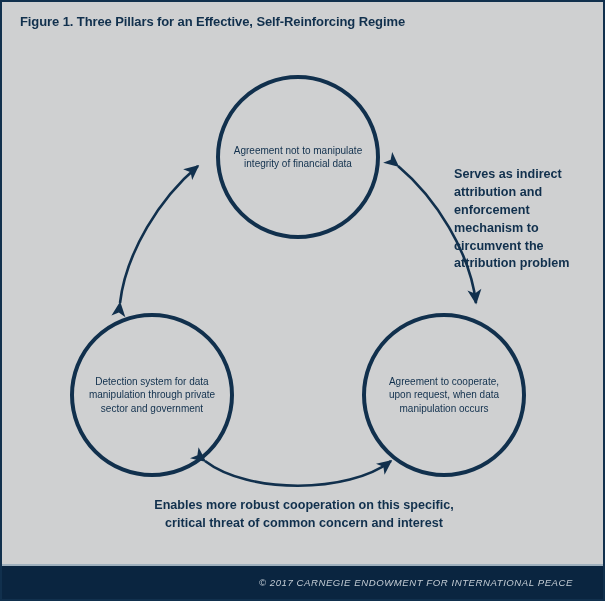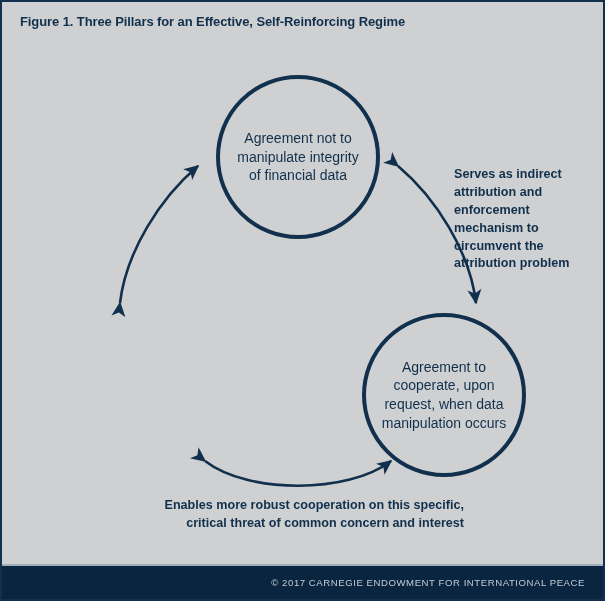--- a/index.html
+++ b/index.html
@@ -41,21 +41,21 @@
     position: absolute;
     border-radius: 50%;
     border: 4px solid #11304d;
     box-sizing: border-box;
     display: flex;
     align-items: center;
     justify-content: center;
     text-align: center;
   }
   .circle-label {
-    font-size: 14px;
+    font-size: 10px;
     line-height: 1.34;
     color: #11304d;
     padding: 0 12px;
   }
   #node-top {
     left: 214px;
     top: 73px;
     width: 164px;
     height: 164px;
   }
@@ -88,40 +88,41 @@
   #label-right {
     left: 452px;
     top: 164px;
     width: 146px;
     text-align: left;
   }
   #label-bottom {
     left: 142px;
     top: 495px;
     width: 320px;
-    text-align: right;
+    text-align: center;
   }
   #footer-band {
     position: absolute;
     left: 0;
     right: 0;
     bottom: 0;
     height: 35px;
     background: #0a2540;
     border-top: 2px solid #9fb0bd;
     box-sizing: border-box;
   }
   #footer-credit {
     position: absolute;
-    right: 18px;
+    right: 30px;
     top: 11px;
     font-size: 9.6px;
     letter-spacing: 0.55px;
     color: #c3ccd4;
     white-space: nowrap;
+    font-style: italic;
   }
 </style>
 </head>
 <body>
 
 <div id="figure-frame">
 
   <div id="figure-title">Figure 1. Three Pillars for an Effective, Self-Reinforcing Regime</div>
 
   <svg id="diagram-canvas" viewBox="0 0 601 597" aria-hidden="true">
@@ -135,20 +136,23 @@
 
     <path d="M 396,164 C 434,196 468,250 474,301" fill="none" stroke="#11304d" stroke-width="2.6" marker-start="url(#arrowhead)" marker-end="url(#arrowhead)"></path>
 
     <path d="M 203,459 C 246,492 346,492 389,459" fill="none" stroke="#11304d" stroke-width="2.6" marker-start="url(#arrowhead)" marker-end="url(#arrowhead)"></path>
   </svg>
 
   <div class="circle-node" id="node-top">
     <span class="circle-label">Agreement not to manipulate integrity of financial data</span>
   </div>
 
+  <div class="circle-node" id="node-left">
+    <span class="circle-label">Detection system for data manipulation through private sector and government</span>
+  </div>
 
   <div class="circle-node" id="node-right">
     <span class="circle-label">Agreement to cooperate, upon request, when data manipulation occurs</span>
   </div>
 
   <div class="edge-label" id="label-right">Serves as indirect attribution and enforcement mechanism to circumvent the attribution problem</div>
   <div class="edge-label" id="label-bottom">Enables more robust cooperation on this specific, critical threat of common concern and interest</div>
 
   <div id="footer-band">
     <div id="footer-credit">© 2017 CARNEGIE ENDOWMENT FOR INTERNATIONAL PEACE</div>

